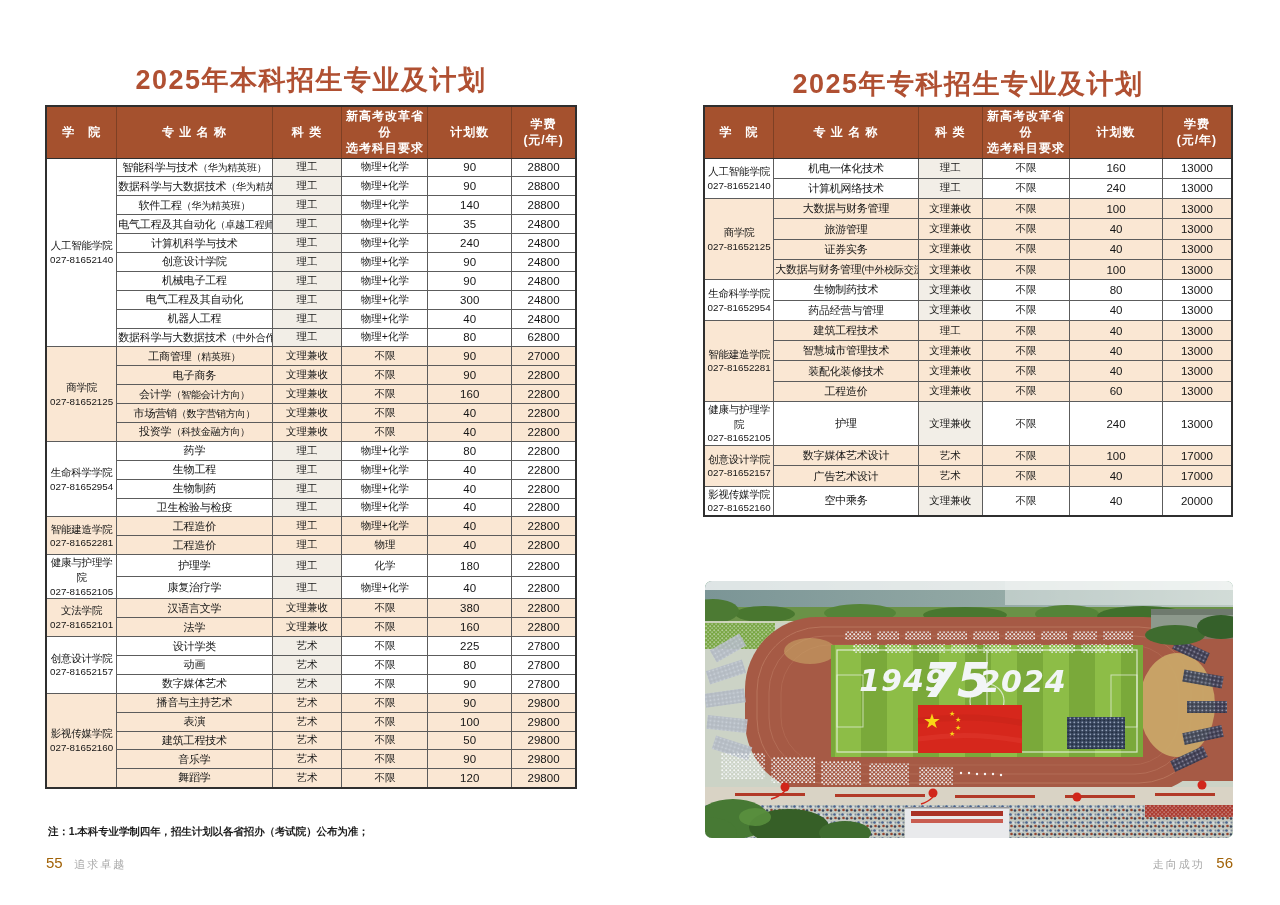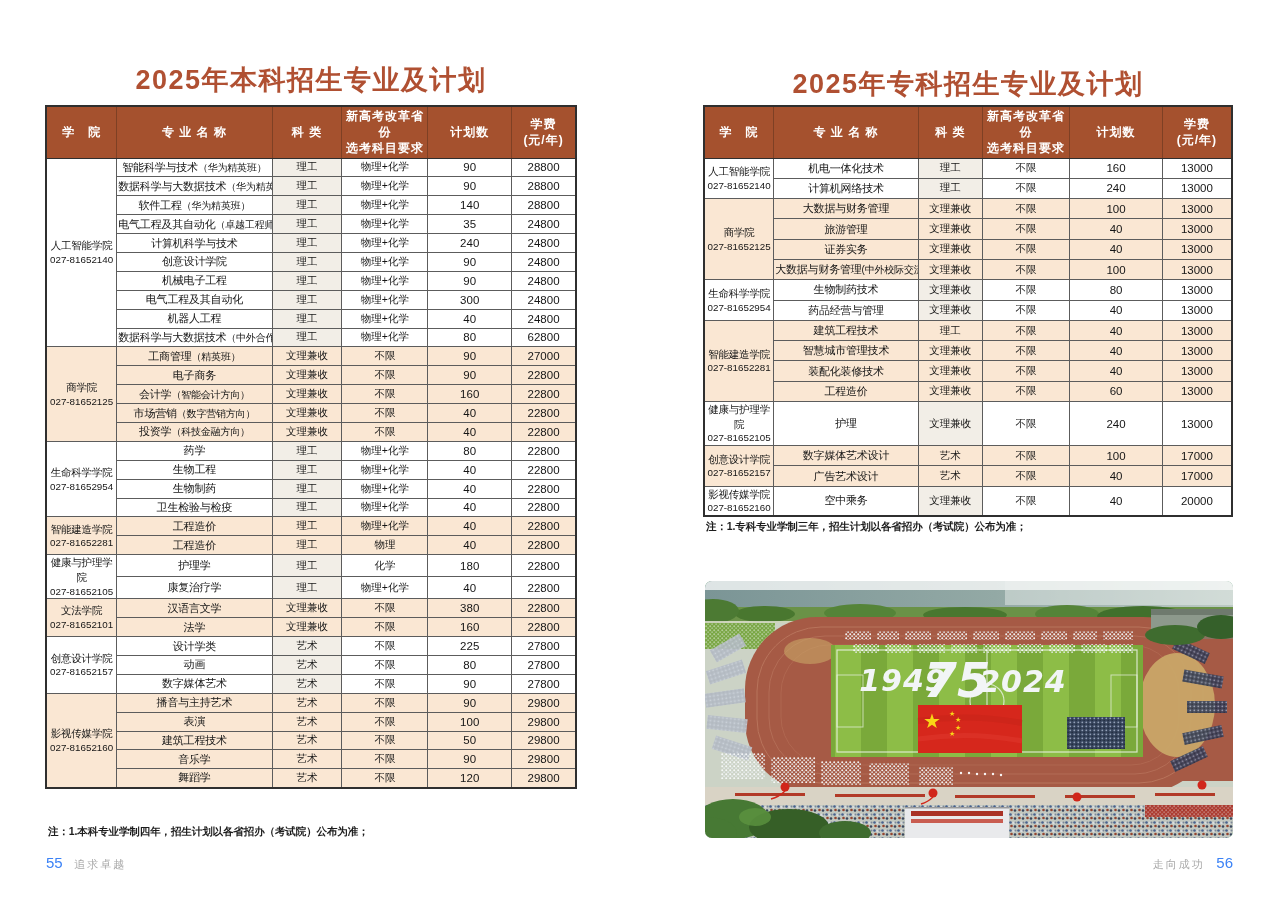--- a/index.html
+++ b/index.html
@@ -51,21 +51,21 @@
   td.plan,td.fee{font-size:11.5px;}
 
   .notes{position:absolute;font-size:10.5px;font-weight:600;color:#1c1c1c;line-height:15.5px;letter-spacing:-0.1px;}
   #notes-left{left:48px;top:824px;width:540px;}
   #notes-right{left:706px;top:519px;width:545px;}
   .notes .n2{padding-left:22px;}
 
   .page-footer{position:absolute;top:854px;white-space:nowrap;}
   #footer-left{left:46px;}
   #footer-right{left:703px;width:530px;text-align:right;}
-  .pno{font-size:15px;color:#3b82f6;}
+  .pno{font-size:15px;color:#a16207;}
   .motto{font-size:11px;letter-spacing:2px;color:#a9a9a9;margin:0 7px;}
 
   #photo{
     position:absolute;left:705px;top:581px;width:528px;height:257px;
     border-radius:7px;overflow:hidden;background:#15803d;
   }
   #photo svg{display:block;}
 </style>
 </head>
 <body>
@@ -530,21 +530,20 @@
             </td>
             <td class="major"><span class="major-name">空中乘务</span></td>
             <td class="cat">文理兼收</td>
             <td class="subj">不限</td>
             <td class="plan">40</td>
             <td class="fee">20000</td>
           </tr>
         </tbody>
       </table>
     <div class="notes" id="notes-right">
-      <div class="n1">注：1.专科专业学制三年，招生计划以各省招办（考试院）公布为准；</div>
     </div>
 
     <div id="photo">
       <svg width="528" height="257" viewBox="0 0 528 257" xmlns="http://www.w3.org/2000/svg">
         <defs>
           <linearGradient id="water" x1="0" y1="0" x2="1" y2="0">
             <stop offset="0" stop-color="#7b9596"></stop>
               <stop offset="0.55" stop-color="#93a9a5"></stop>
               <stop offset="1" stop-color="#bccac4"></stop>
           </linearGradient>

